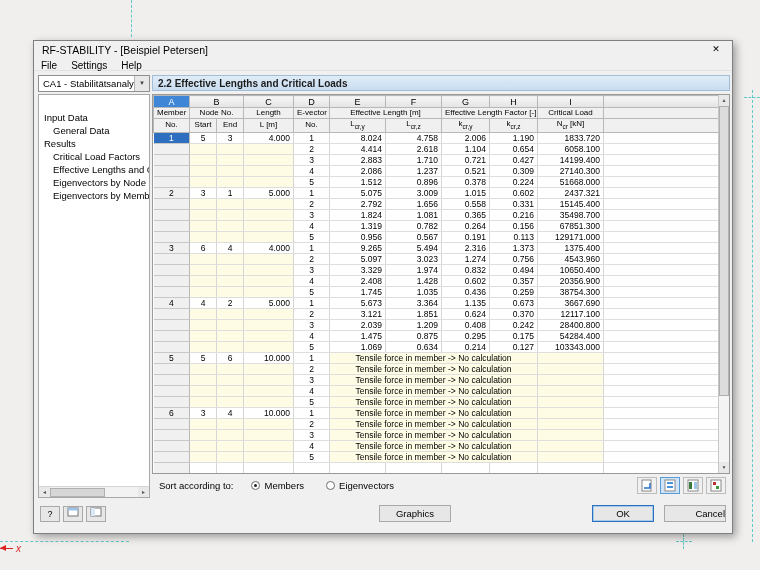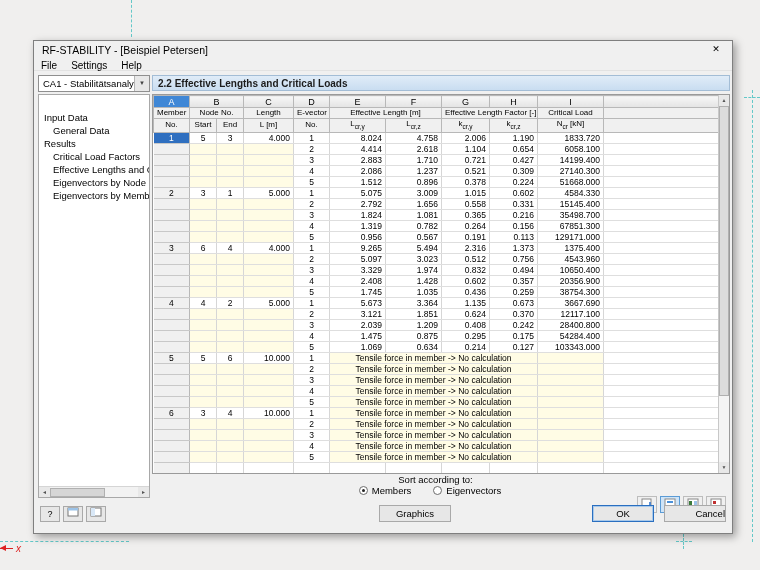--- a/index.html
+++ b/index.html
@@ -46,21 +46,21 @@
   .grid td.r { text-align:right; }
   .grid td.ylw { background:#fffce5; }
   .grid td.note { background:#fffce5; text-align:center; }
   .grid td.gtop, .grid th.gtop { border-top:1px solid #aaaaaa; }
   .grid sub { font-size:6.5px; }
 
   .vscroll { position:absolute; right:0; top:0; width:11px; height:378px; background:#f4f4f4; border-left:1px solid #c8c8c8; }
   .vs-arrow { position:absolute; left:0; width:10px; height:11px; font-size:5px; line-height:11px; text-align:center; color:#555; background:#e8e8e8; }
   .vs-thumb { position:absolute; left:0; top:11px; width:10px; height:290px; background:#dcdcdc; border:1px solid #b0b0b0; }
 
-  .sortbar { position:absolute; left:118px; top:433px; width:578px; height:22px; display:flex; align-items:center; font-size:9.5px;flex-direction:column; }
+  .sortbar { position:absolute; left:118px; top:433px; width:578px; height:22px; display:flex; align-items:center; font-size:9.5px; }
   .sort-label { margin-left:7px; margin-right:18px; }
   .radio-wrap { display:flex; align-items:center; margin-right:22px; }
   .radio { width:9px; height:9px; border:1px solid #6d6d6d; border-radius:50%; background:#fff; display:inline-block; margin-right:4px; position:relative; }
   .radio.on::after { content:""; position:absolute; left:2px; top:2px; width:3px; height:3px; background:#222; border-radius:50%; }
   .tool-btns { margin-left:auto; display:flex; gap:3px; padding-right:4px; }
   .tool-btn { width:20px; height:17px; background:#f0f0f0; border:1px solid #bdbdbd; display:flex; align-items:center; justify-content:center; padding:0; }
   .tool-btn.pressed { background:#cfe4f7; border:1px solid #5b9bd5; }
 
   .btn { position:absolute; height:17px; background:#e7e7e7; border:1px solid #a9a9a9; font-size:9.5px; font-family:"Liberation Sans",sans-serif; text-align:center; line-height:15px; }
   .btn.focused { border:1px solid #2a6fc0; box-shadow:inset 0 0 0 1px #a9c9ea; }
@@ -241,21 +241,21 @@
             <tr>
               <td class="mem c gtop">2</td>
               <td class="c gtop">3</td>
               <td class="c gtop">1</td>
               <td class="r gtop">5.000</td>
               <td class="c gtop">1</td>
               <td class="r gtop">5.075</td>
               <td class="r gtop">3.009</td>
               <td class="r gtop">1.015</td>
               <td class="r gtop">0.602</td>
-              <td class="r gtop">4584.330</td>
+              <td class="r gtop">2437.321</td>
               <td class="trail gtop"></td>
             </tr>
             <tr>
               <td class="mem c"></td>
               <td class="c ylw"></td>
               <td class="c ylw"></td>
               <td class="r ylw"></td>
               <td class="c">2</td>
               <td class="r">2.792</td>
               <td class="r">1.656</td>
@@ -317,21 +317,21 @@
               <td class="trail gtop"></td>
             </tr>
             <tr>
               <td class="mem c"></td>
               <td class="c ylw"></td>
               <td class="c ylw"></td>
               <td class="r ylw"></td>
               <td class="c">2</td>
               <td class="r">5.097</td>
               <td class="r">3.023</td>
-              <td class="r">0.512</td>
+              <td class="r">1.274</td>
               <td class="r">0.756</td>
               <td class="r">4543.960</td>
               <td class="trail"></td>
             </tr>
             <tr>
               <td class="mem c"></td>
               <td class="c ylw"></td>
               <td class="c ylw"></td>
               <td class="r ylw"></td>
               <td class="c">3</td>

